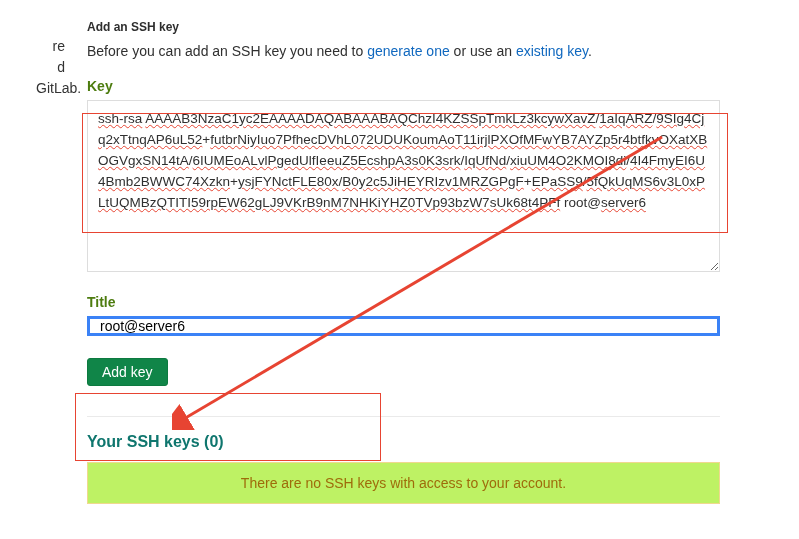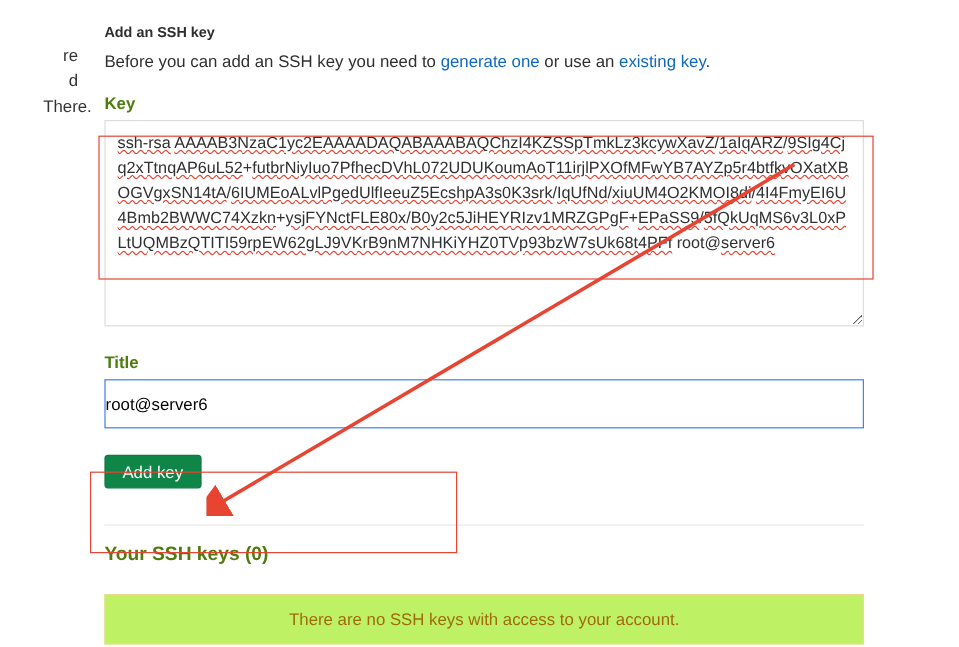--- a/index.html
+++ b/index.html
@@ -67,23 +67,23 @@
       position: absolute;
       left: 82px;
       top: 113px;
       width: 646px;
       height: 120px;
       border: 1px solid #e74432;
       pointer-events: none;
     }
     .title-input {
       width: 633px;
-      height: 41px;
-      border: 1px solid #3b82f6;
-      padding: 6px 0;
+      height: 20px;
+      border: 3px solid #3b82f6;
+      padding: 6px 10px;
       font-size: 14px;
       margin-bottom: 22px;
     }
     .add-key-btn {
       background: #108548;
       color: #fff;
       border: 1px solid #0d7a40;
       padding: 5px 14px;
       font-size: 14px;
       border-radius: 3px;
@@ -108,40 +108,40 @@
     }
     hr.sep {
       border: none;
       border-top: 1px solid #eaeaea;
       margin: 30px 0 16px 0;
       width: 633px;
     }
     h3.keys-head {
       font-weight: 600;
       font-size: 16px;
-      margin-bottom: 23px;
-      color: #4d7c0f;
+      margin-bottom: 11px;
+      color: #0f766e;
     }
     .warn-banner {
       width: 633px;
       border: 1px solid #f0d88f;
       background: #bef264;
       color: #9e6c0b;
       text-align: center;
       padding: 12px 0;
       font-size: 14px;
     }
     .spell { text-decoration: underline; text-decoration-color: #e74432; text-decoration-style: wavy; text-decoration-thickness: 1px; }
   </style>
 </head>
 <body>
 
 <div class="left-cut">
   <div>re</div>
-  <div>d There.</div>
+  <div>d GitLab.</div>
 </div>
 
 <div class="main">
   <h2 class="section-title">Add an SSH key</h2>
   <p class="intro">
     <span>Before you can add an SSH key you need to </span><a class="link" href="#">generate one</a><span> or use an </span><a class="link" href="#">existing key</a><span>.</span>
   </p>
 
   <label class="label">Key</label>
   <div class="key-area" id="key-area"><span class="spell">ssh-rsa</span> <span class="spell">AAAAB3NzaC1yc2EAAAADAQABAAABAQChzI4KZSSpTmkLz3kcywXavZ</span>/<span class="spell">1aIqARZ</span>/<span class="spell">9SIg4Cjq2xTtnqAP6uL52</span>+<span class="spell">futbrNiyIuo7PfhecDVhL072UDUKoumAoT11irjlPXOfMFwYB7AYZp5r4btfkvOXatXBOGVgxSN14tA</span>/<span class="spell">6IUMEoALvlPgedUlfIeeuZ5EcshpA3s0K3srk</span>/<span class="spell">IqUfNd</span>/<span class="spell">xiuUM4O2KMOI8di</span>/<span class="spell">4I4FmyEI6U4Bmb2BWWC74Xzkn</span>+<span class="spell">ysjFYNctFLE80x</span>/<span class="spell">B0y2c5JiHEYRIzv1MRZGPgF</span>+<span class="spell">EPaSS9</span>/<span class="spell">5fQkUqMS6v3L0xPLtUQMBzQTITI59rpEW62gLJ9VKrB9nM7NHKiYHZ0TVp93bzW7sUk68t4PFf</span> root@<span class="spell">server6</span></div>

